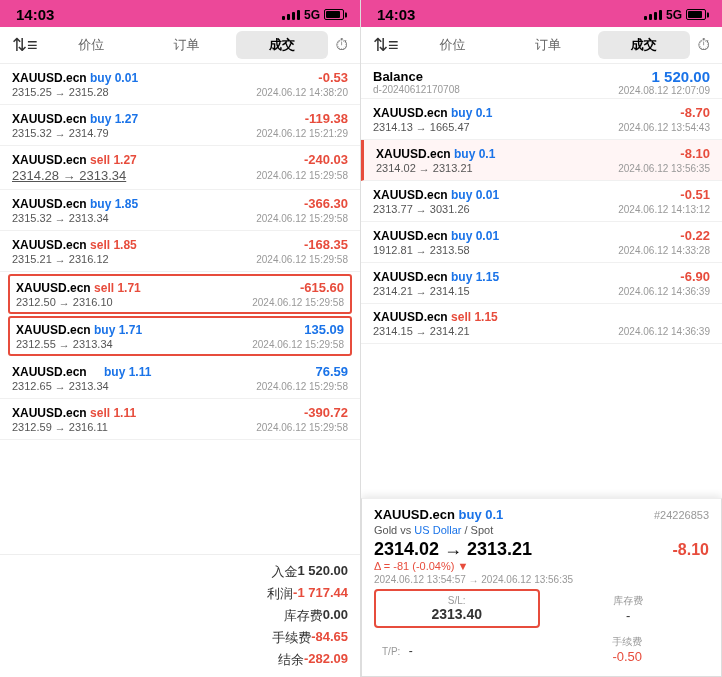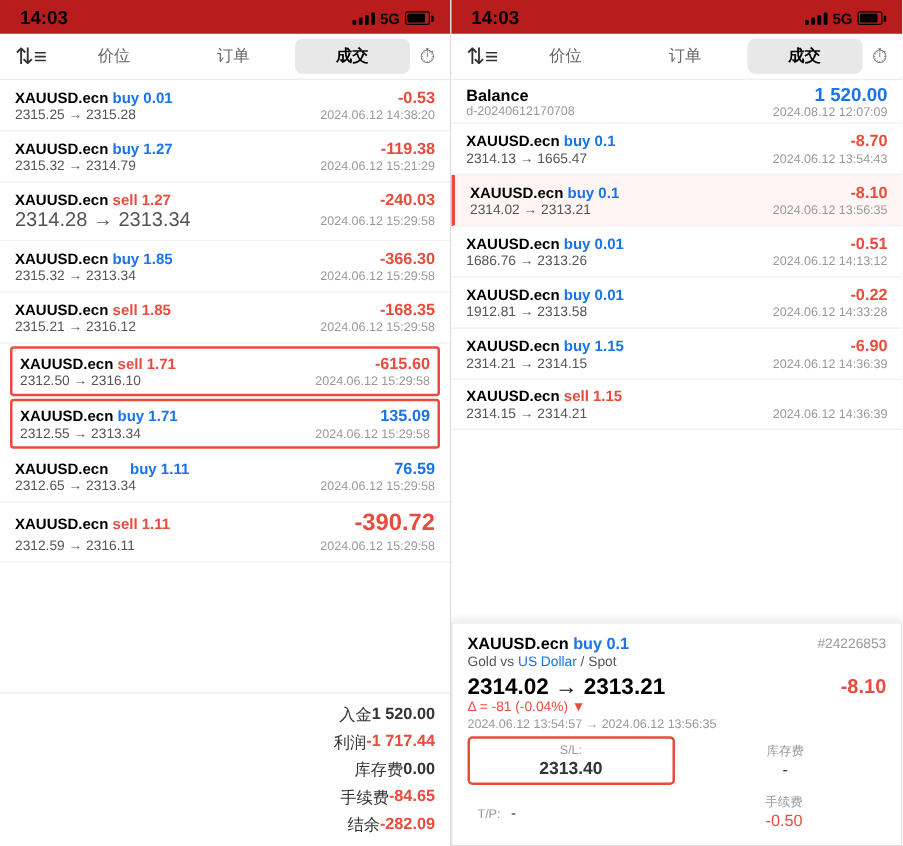--- a/index.html
+++ b/index.html
@@ -22,21 +22,21 @@
       border-right: 1px solid #ddd;
     }
 
     .status-bar {
       display: flex;
       justify-content: space-between;
       align-items: center;
       padding: 6px 16px 4px;
       font-size: 15px;
       font-weight: 600;
-      background: #b91c1c;
+      background: #ec4899;
     }
 
     .status-right {
       display: flex;
       align-items: center;
       gap: 4px;
       font-size: 12px;
     }
 
     .signal-bars {
@@ -236,21 +236,21 @@
     </div>
   </div>
       <div class="trade-item">
     <div class="trade-item-row">
       <span style="font-size:12px;font-weight:600;">
         <span style="color:#000;">XAUUSD.ecn </span><span style="color:#e74c3c;">sell 1.27</span>
       </span>
       <span style="font-size:13px;font-weight:700;color:#e74c3c;">-240.03</span>
     </div>
     <div class="trade-item-row">
-      <span style="font-size:16px;color:#555;">2314.28 → 2313.34</span>
+      <span style="font-size:13px;color:#555;text-decoration:underline;">2314.28 → 2313.34</span>
       <span style="font-size:10px;color:#999;">2024.06.12 15:29:58</span>
     </div>
   </div>
       <div class="trade-item">
     <div class="trade-item-row">
       <span style="font-size:12px;font-weight:600;">
         <span style="color:#000;">XAUUSD.ecn </span><span style="color:#1a73e8;">buy 1.85</span>
       </span>
       <span style="font-size:13px;font-weight:700;color:#e74c3c;">-366.30</span>
     </div>
@@ -305,21 +305,21 @@
     <div class="trade-item-row">
       <span style="font-size:11px;color:#555;">2312.65 → 2313.34</span>
       <span style="font-size:10px;color:#999;">2024.06.12 15:29:58</span>
     </div>
   </div>
       <div class="trade-item">
     <div class="trade-item-row">
       <span style="font-size:12px;font-weight:600;">
         <span style="color:#000;">XAUUSD.ecn </span><span style="color:#e74c3c;">sell 1.11</span>
       </span>
-      <span style="font-size:19px;font-weight:700;color:#e74c3c;text-align:right;">-390.72</span>
+      <span style="font-size:13px;font-weight:700;color:#e74c3c;text-align:right;">-390.72</span>
     </div>
     <div class="trade-item-row">
       <span style="font-size:11px;color:#555;">2312.59 → 2316.11</span>
       <span style="font-size:10px;color:#999;">2024.06.12 15:29:58</span>
     </div>
   </div>
     </div>
 
   <div class="summary-section" id="left-summary">
   <div class="summary-row">
@@ -408,21 +408,21 @@
     </div>
   </div>
       <div class="trade-item">
     <div class="trade-item-row">
       <span style="font-size:12px;font-weight:600;">
         <span style="color:#000;">XAUUSD.ecn </span><span style="color:#1a73e8;">buy 0.01</span>
       </span>
       <span style="font-size:13px;font-weight:700;color:#e74c3c;">-0.51</span>
     </div>
     <div class="trade-item-row">
-      <span style="font-size:11px;color:#555;">1686.76 → 2313.26</span>
+      <span style="font-size:11px;color:#555;">2313.77 → 3031.26</span>
       <span style="font-size:10px;color:#999;">2024.06.12 14:13:12</span>
     </div>
   </div>
       <div class="trade-item">
     <div class="trade-item-row">
       <span style="font-size:12px;font-weight:600;">
         <span style="color:#000;">XAUUSD.ecn </span><span style="color:#1a73e8;">buy 0.01</span>
       </span>
       <span style="font-size:13px;font-weight:700;color:#e74c3c;">-0.22</span>
     </div>

